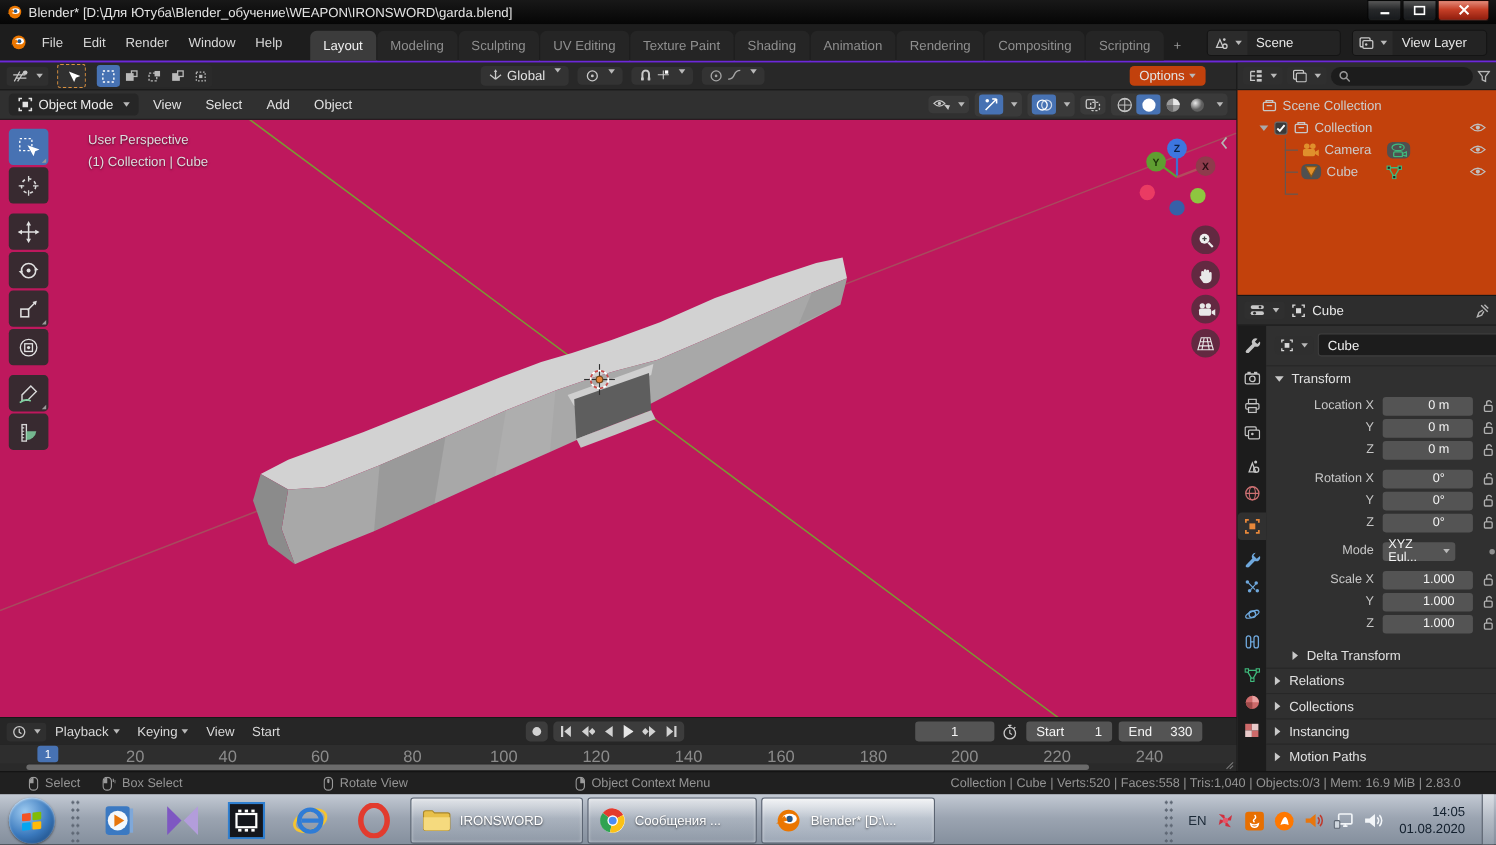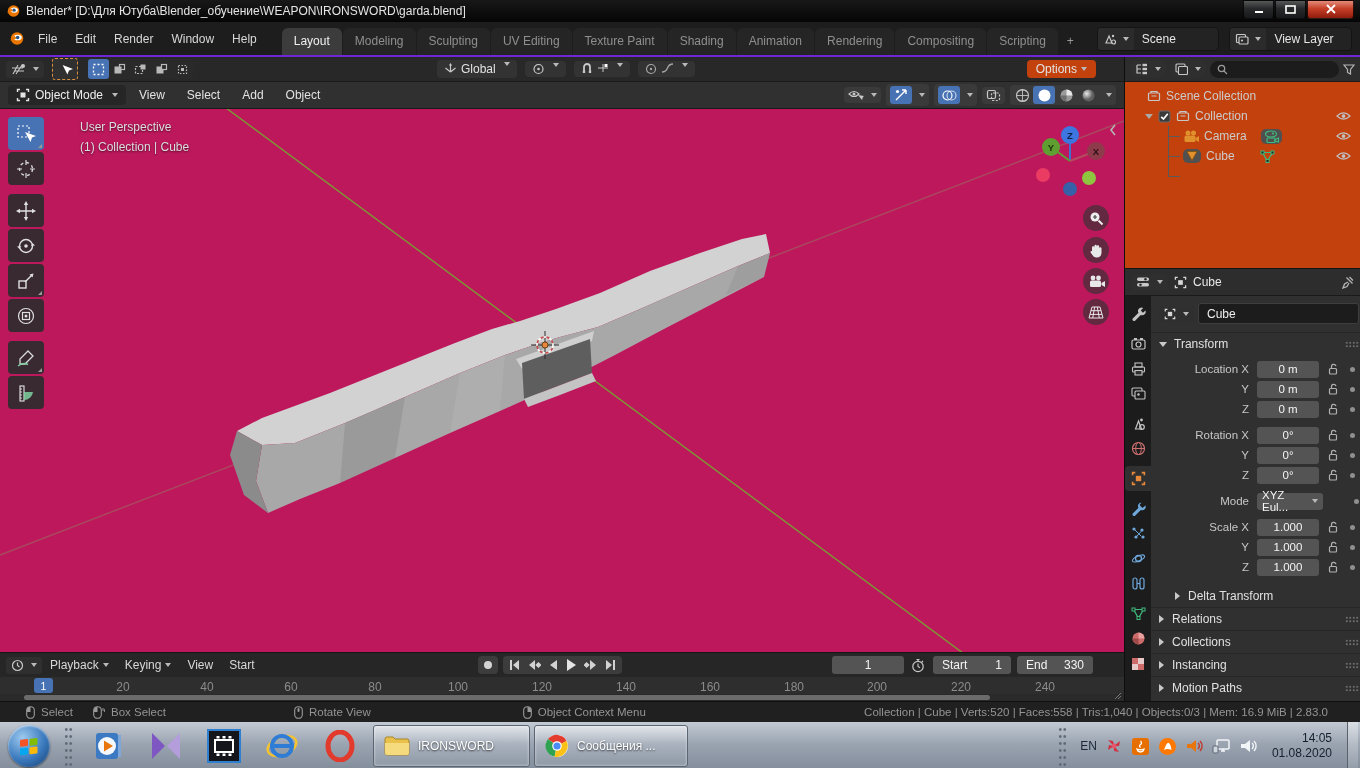--- a/index.html
+++ b/index.html
@@ -61,21 +61,21 @@
   .timeline{height:48px;background:#2e2e2e;border-top:1px solid #151515;position:relative;}
   .tlheader{height:24px;background:#262626;border-bottom:1px solid #1c1c1c;display:flex;align-items:center;padding:0 6px;position:relative;}
   .tlmenu{padding:3px 8px;color:#d8d8d8;display:flex;align-items:center;}
   .transport{position:absolute;left:478px;display:flex;align-items:center;gap:5px;}
   .tbtn{background:#3c3c3c;border-radius:4px;height:18px;display:flex;align-items:center;justify-content:center;padding:0 5px;}
   .tgroup{display:flex;background:#3c3c3c;border-radius:4px;height:18px;align-items:center;padding:0 2px;}
   .tgbtn{padding:0 4px;display:flex;align-items:center;}
   .framefield{position:absolute;left:832px;width:72px;height:18px;background:#545454;border-radius:3px;color:#f4f4f4;display:flex;align-items:center;justify-content:center;}
   .sefield{position:absolute;height:18px;background:#545454;border-radius:3px;color:#f4f4f4;display:flex;align-items:center;justify-content:space-between;padding:0 9px;}
   .ruler{position:absolute;left:0;right:0;top:24px;height:18px;background:#2e2e2e;}
-  .rnum{position:absolute;top:3px;transform:translateX(-50%);color:#8b8b8b;font-size:12px;}
+  .rnum{position:absolute;top:3px;transform:translateX(-50%);color:#8b8b8b;font-size:15px;}
   .playhead{position:absolute;top:1px;width:19px;height:15px;background:#4772b3;border-radius:3px;color:#fff;font-size:10.5px;display:flex;align-items:center;justify-content:center;}
   .tlscroll{position:absolute;left:0;right:0;bottom:0;height:7px;background:#2a2a2a;}
   .tlbar{position:absolute;left:24px;width:966px;top:1px;height:5px;background:#6b6b6b;border-radius:3px;}
   
   .outheader{height:24px;background:#2d2d2d;border-bottom:1px solid #1a1a1a;display:flex;align-items:center;padding:0 5px;gap:4px;}
   .searchbox{flex:1;height:17px;background:#1c1c1c;border-radius:9px;display:flex;align-items:center;padding:0 7px;gap:4px;}
   .outliner{height:182px;background:#c2410c;position:relative;padding-top:4px;}
   .orow{height:20px;display:flex;align-items:center;gap:5px;color:#cccccc;}
   .orow .lbl{white-space:nowrap;}
   .hl{background:#505050;border-radius:5px;padding:1px 2px;display:flex;align-items:center;}
@@ -89,21 +89,21 @@
   .tgap{height:5px;}
   .pcontent{flex:1;padding-top:5px;color:#cfcfcf;}
   .namerow{display:flex;align-items:center;gap:4px;padding:2px 8px 8px;}
   .nameinput{flex:1;height:19px;background:#1c1c1c;border:1px solid #3e3e3e;border-radius:3px;color:#efefef;display:flex;align-items:center;padding:0 8px;}
   .phead{display:flex;align-items:center;height:22px;padding:0 8px;color:#e0e0e0;border-top:1px solid #272727;}
   .tri-d{width:0;height:0;border-left:4px solid transparent;border-right:4px solid transparent;border-top:5px solid #c9c9c9;margin-right:7px;}
   .tri-r{width:0;height:0;border-top:4px solid transparent;border-bottom:4px solid transparent;border-left:5px solid #c9c9c9;margin-right:8px;}
   .pgrip{margin-left:auto;width:14px;height:7px;background-image:radial-gradient(#707070 .9px,transparent 1.1px);background-size:3.5px 3.5px;}
   .prow{height:20px;display:flex;align-items:center;padding-right:8px;}
   .plabel{flex:0 0 98px;text-align:right;padding-right:8px;color:#c6c6c6;font-size:11.5px;white-space:nowrap;}
-  .vfield{flex:0 0 62px;height:17px;background:#545454;border-radius:3px;color:#f4f4f4;display:flex;align-items:center;justify-content:center;font-size:11.5px;}
+  .vfield{flex:0 0 62px;height:17px;background:#545454;border-radius:3px;color:#f4f4f4;display:flex;align-items:center;justify-content:center;font-size:11.5px;padding-left:20px;}
   .vfield.drop{justify-content:space-between;padding:0 5px;flex:0 0 56px;}
   .adot{width:5px;height:5px;border-radius:50%;background:#8f8f8f;margin-left:11px;}
   .lockw{margin-left:8px;display:flex;}
   
   .statusbar{height:20px;background:#202020;border-top:1px solid #0f0f0f;display:flex;align-items:center;color:#949494;font-size:11.5px;padding-left:26px;}
   .hint{display:flex;align-items:center;gap:6px;}
   .stats{margin-left:auto;padding-right:32px;white-space:nowrap;}
   
   .taskbar{height:48px;background:linear-gradient(#c3cad4,#9ba4b1 45%,#828d9b);display:flex;align-items:center;position:relative;padding:0 2px;}
   .orb{width:42px;height:42px;margin:0 8px 0 6px;border-radius:50%;background:radial-gradient(circle at 35% 30%,#9cc9ef,#3a79bd 55%,#123a6b);box-shadow:inset 0 1px 2px rgba(255,255,255,.7),0 1px 2px rgba(0,0,0,.5);display:flex;align-items:center;justify-content:center;}
@@ -1116,20 +1116,29 @@
     <div class="winbtn7" style="width:132px;">
       <svg width="24" height="24" viewBox="0 0 24 24">
           <circle cx="12" cy="12" r="11" fill="#fff"></circle>
           <path d="M12 12 L3 5 A11 11 0 0 1 21.5 7 Z" fill="#e33b2e"></path>
           <path d="M12 12 L3 5 A11 11 0 0 0 9.5 22.7 Z" fill="#30a352"></path>
           <path d="M12 12 L9.5 22.7 A11 11 0 0 0 21.5 7 Z" fill="#fbc116"></path>
           <circle cx="12" cy="12" r="4.8" fill="#fff"></circle>
           <circle cx="12" cy="12" r="3.6" fill="#4a8cf5"></circle>
         </svg>
       <span>Сообщения ...</span>
+    </div>
+    <div class="winbtn7 activewin" style="width:136px;">
+      <svg width="26" height="24" viewBox="0 0 16 16">
+          <circle cx="8.6" cy="8" r="6.6" fill="#ea7600"></circle>
+          <ellipse cx="9.2" cy="6.9" rx="4.4" ry="3" fill="#fff"></ellipse>
+          <circle cx="9.2" cy="7" r="1.9" fill="#265787"></circle>
+          <path d="M1 10 L6 5 L8 8 Z" fill="#ea7600"></path>
+        </svg>
+      <span>Blender* [D:\...</span>
     </div>
 
     <div class="tray">
       <div class="tgrip"></div>
       <span class="lang">EN</span>
       <span class="trayicon">
           <svg width="18" height="18" viewBox="0 0 18 18">
             <path d="M9 9 L3 3 L8 4 Z M9 9 L15 4 L14 9 Z M9 9 L14 15 L9 14 Z M9 9 L3 13 L4 8 Z" fill="#d02f3d"></path>
             <circle cx="9" cy="9" r="2.5" fill="#e5566a"></circle>
           </svg>

